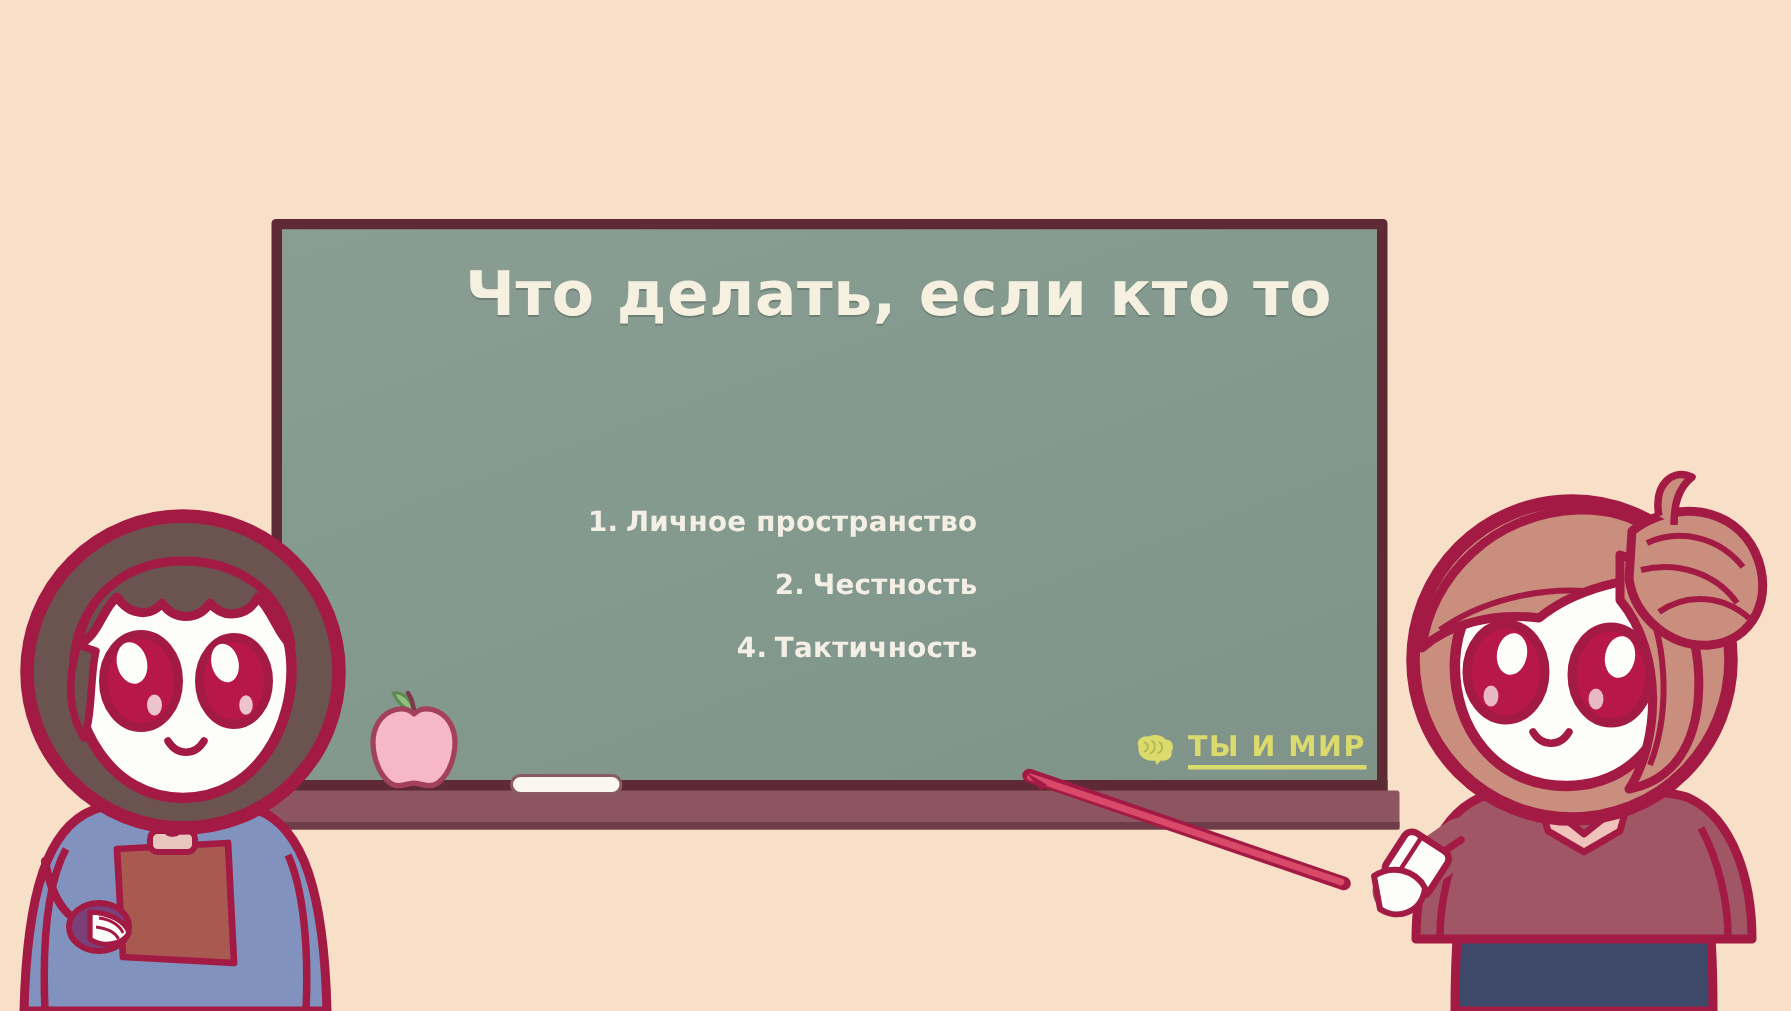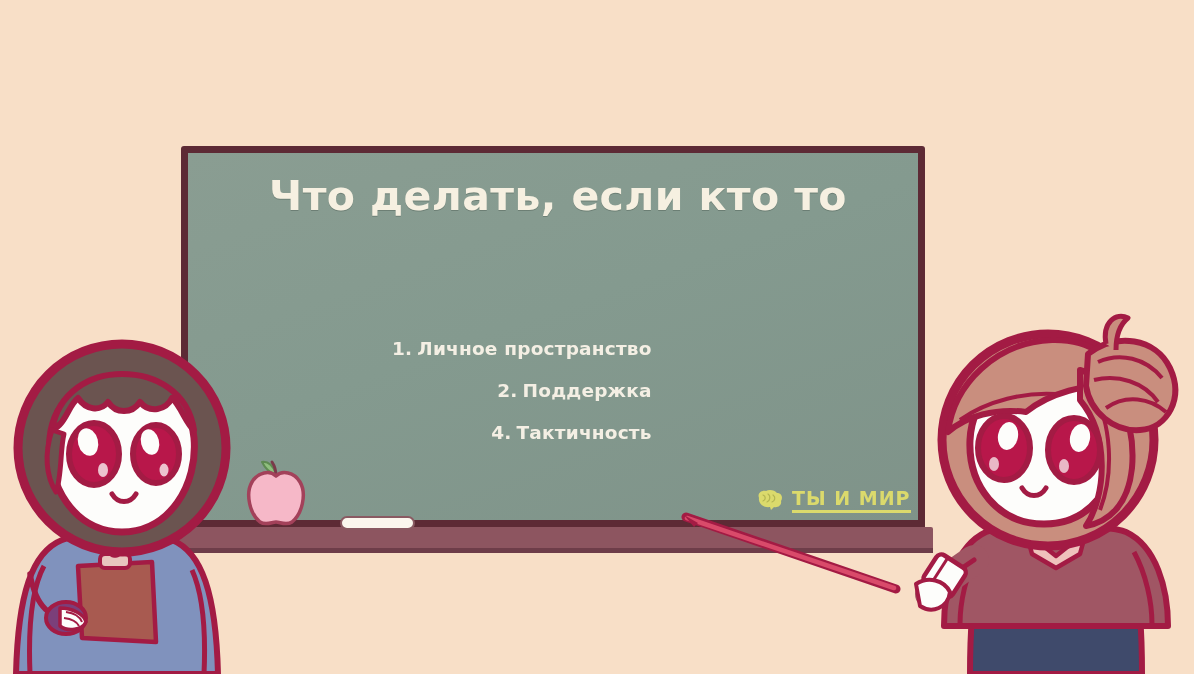--- a/index.html
+++ b/index.html
@@ -69,21 +69,21 @@
     position: absolute;
     left: 40px;
     top: 18px;
     width: 660px;
     color: #f6f0e1;
     font-family: "DejaVu Sans", sans-serif;
     font-weight: 700;
     font-size: 41px;
     line-height: 1.22;
     letter-spacing: 0.4px;
-    text-align: center;
+    text-align: right;
     text-shadow: 0 1px 0 rgba(60,75,66,0.35);
   }
   .board-list {
     position: absolute;
     left: 204px;
     top: 185px;
     list-style: none;
     margin: 0;
     padding: 0;
     text-align: right;
@@ -154,21 +154,21 @@
 
       <div class="board-title">
         <div>Что делать, если кто то</div>
       </div>
 
       <ul class="board-list">
         <li>
           <span class="num">1.</span><span>Личное пространство</span>
         </li>
         <li>
-          <span class="num">2.</span><span>Поддержка</span>
+          <span class="num">2.</span><span>Честность</span>
         </li>
         <li>
           <span class="num">4.</span><span>Тактичность</span>
         </li>
       </ul>
 
       <div class="watermark">
         <span>
           <svg width="30" height="22" viewBox="0 0 30 22">
             <path d="M5 9 C3 4 8 1 12 2 C15 0 21 1 23 4 C28 4 29 9 27 12

